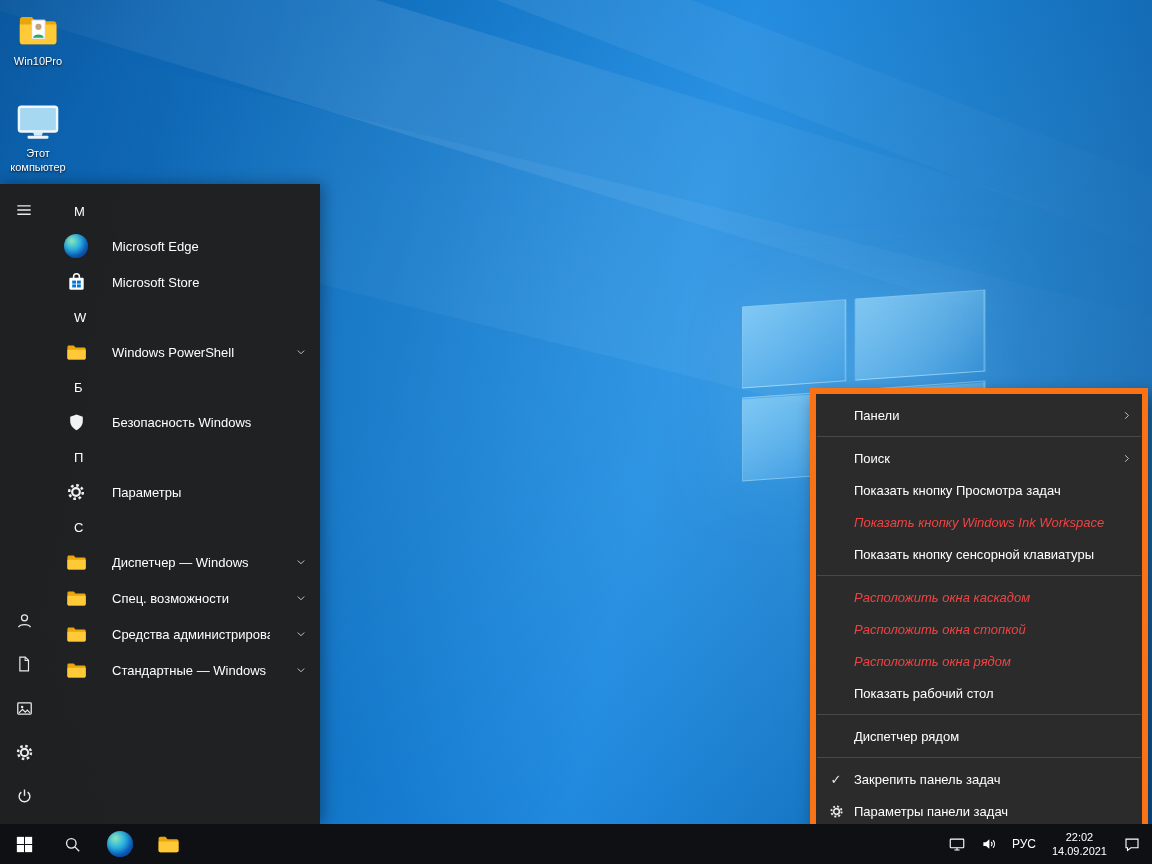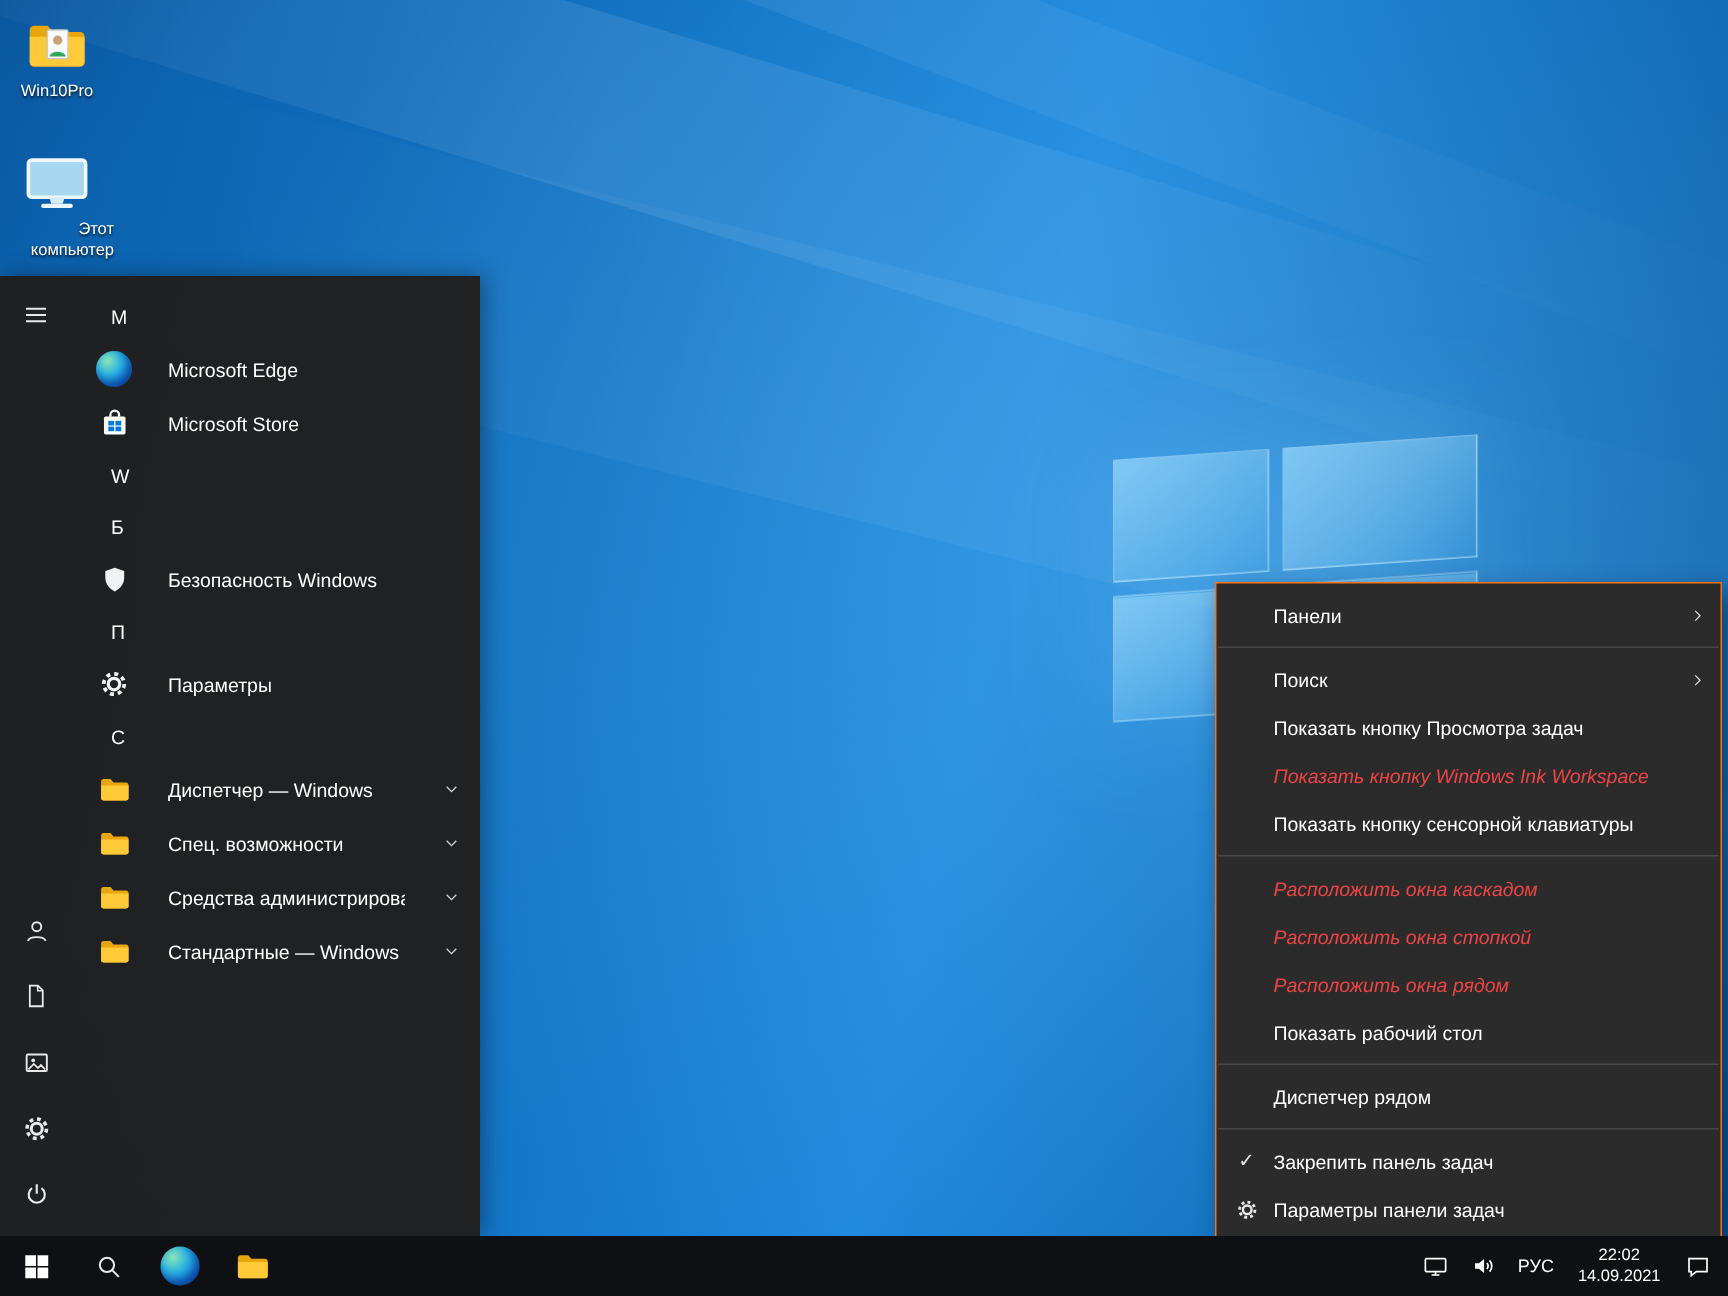--- a/index.html
+++ b/index.html
@@ -26,21 +26,21 @@
     grid-template-columns:104px 130px; grid-template-rows:82px 84px; gap:9px;
     transform:skewY(-4deg); filter:drop-shadow(0 0 34px rgba(130,205,255,.5)); }
   .pane { background:linear-gradient(145deg, rgba(170,228,255,.62), rgba(80,175,240,.16));
     border:1px solid rgba(205,240,255,.38); }
 
   
   .desktop-icon { position:absolute; width:76px; display:flex; flex-direction:column; align-items:center; gap:3px; z-index:2; }
   .di-win10pro { left:0; top:8px; }
   .di-thispc  { left:0; top:100px; }
   .di-glyph { width:46px; height:44px; display:flex; align-items:center; justify-content:center; }
-  .di-label { color:#fff; font-size:11px; text-align:right; line-height:1.25;
+  .di-label { color:#fff; font-size:11px; text-align:center; line-height:1.25;
     text-shadow:0 1px 2px rgba(0,0,0,.85); }
 
   
   .start-menu { position:absolute; left:0; top:184px; width:320px; height:640px; z-index:3;
     background:rgba(32,32,32,.985); display:flex; box-shadow:3px 0 14px rgba(0,0,0,.35); }
   .rail { width:48px; display:flex; flex-direction:column; justify-content:space-between; align-items:center; padding:4px 0 6px; }
   .rail-btn { width:48px; height:44px; display:flex; align-items:center; justify-content:center;
     background:none; border:none; color:#e9e9e9; cursor:pointer; }
   .rail-bottom { display:flex; flex-direction:column; }
   .app-list { flex:1; padding-top:10px; overflow:hidden; }
@@ -52,21 +52,21 @@
   .app-label { flex:1; white-space:nowrap; overflow:hidden; }
   .chev { display:flex; color:#cfcfcf; }
 
   .edge-ball { width:24px; height:24px; border-radius:50%;
     background:radial-gradient(circle at 32% 28%, #8ae6b9 0%, #2bb2e0 38%, #1373d6 68%, #0b50bf 100%);
     box-shadow:inset -2px -3px 6px rgba(6,40,110,.55); }
   .edge-ball.lg { width:26px; height:26px; }
 
   
   .context-menu { position:absolute; left:810px; top:388px; width:338px; z-index:4;
-    background:#2b2b2b; border:1px solid #f97316; padding:5px 0;
+    background:#2b2b2b; border:6px solid #f97316; padding:5px 0;
     box-shadow:5px 7px 16px rgba(0,0,0,.45); color:#fff; font-size:13px; }
   .menu-item { position:relative; height:32px; display:flex; align-items:center;
     padding:0 30px 0 38px; cursor:pointer; white-space:nowrap; }
   .menu-item.disabled { color:#ef4444; cursor:default;font-style:italic; }
   .mi-glyph { position:absolute; left:10px; width:20px; display:flex; align-items:center; justify-content:center;
     color:#e8e8e8; font-size:13px; }
   .mi-arrow { position:absolute; right:9px; display:flex; color:#d8d8d8; }
   .menu-sep { height:1px; background:#484848; margin:5px 1px; }
 
   
@@ -249,20 +249,33 @@
         <span class="app-icon">
             <svg class="ic" width="23" height="23">
               <use href="#i-store"></use>
             </svg>
           </span>
         <span class="app-label">Microsoft Store</span>
       </div>
 
       <div class="section-letter">W</div>
 
+      <div class="app-row">
+        <span class="app-icon">
+            <svg class="ic" width="23" height="23">
+              <use href="#i-folder"></use>
+            </svg>
+          </span>
+        <span class="app-label">Windows PowerShell</span>
+        <span class="chev">
+            <svg class="ic" width="14" height="14">
+              <use href="#i-chev-down"></use>
+            </svg>
+          </span>
+      </div>
 
       <div class="section-letter">Б</div>
 
       <div class="app-row">
         <span class="app-icon" style="color:#f2f2f2">
             <svg class="ic" width="21" height="21">
               <use href="#i-shield"></use>
             </svg>
           </span>
         <span class="app-label">Безопасность Windows</span>

